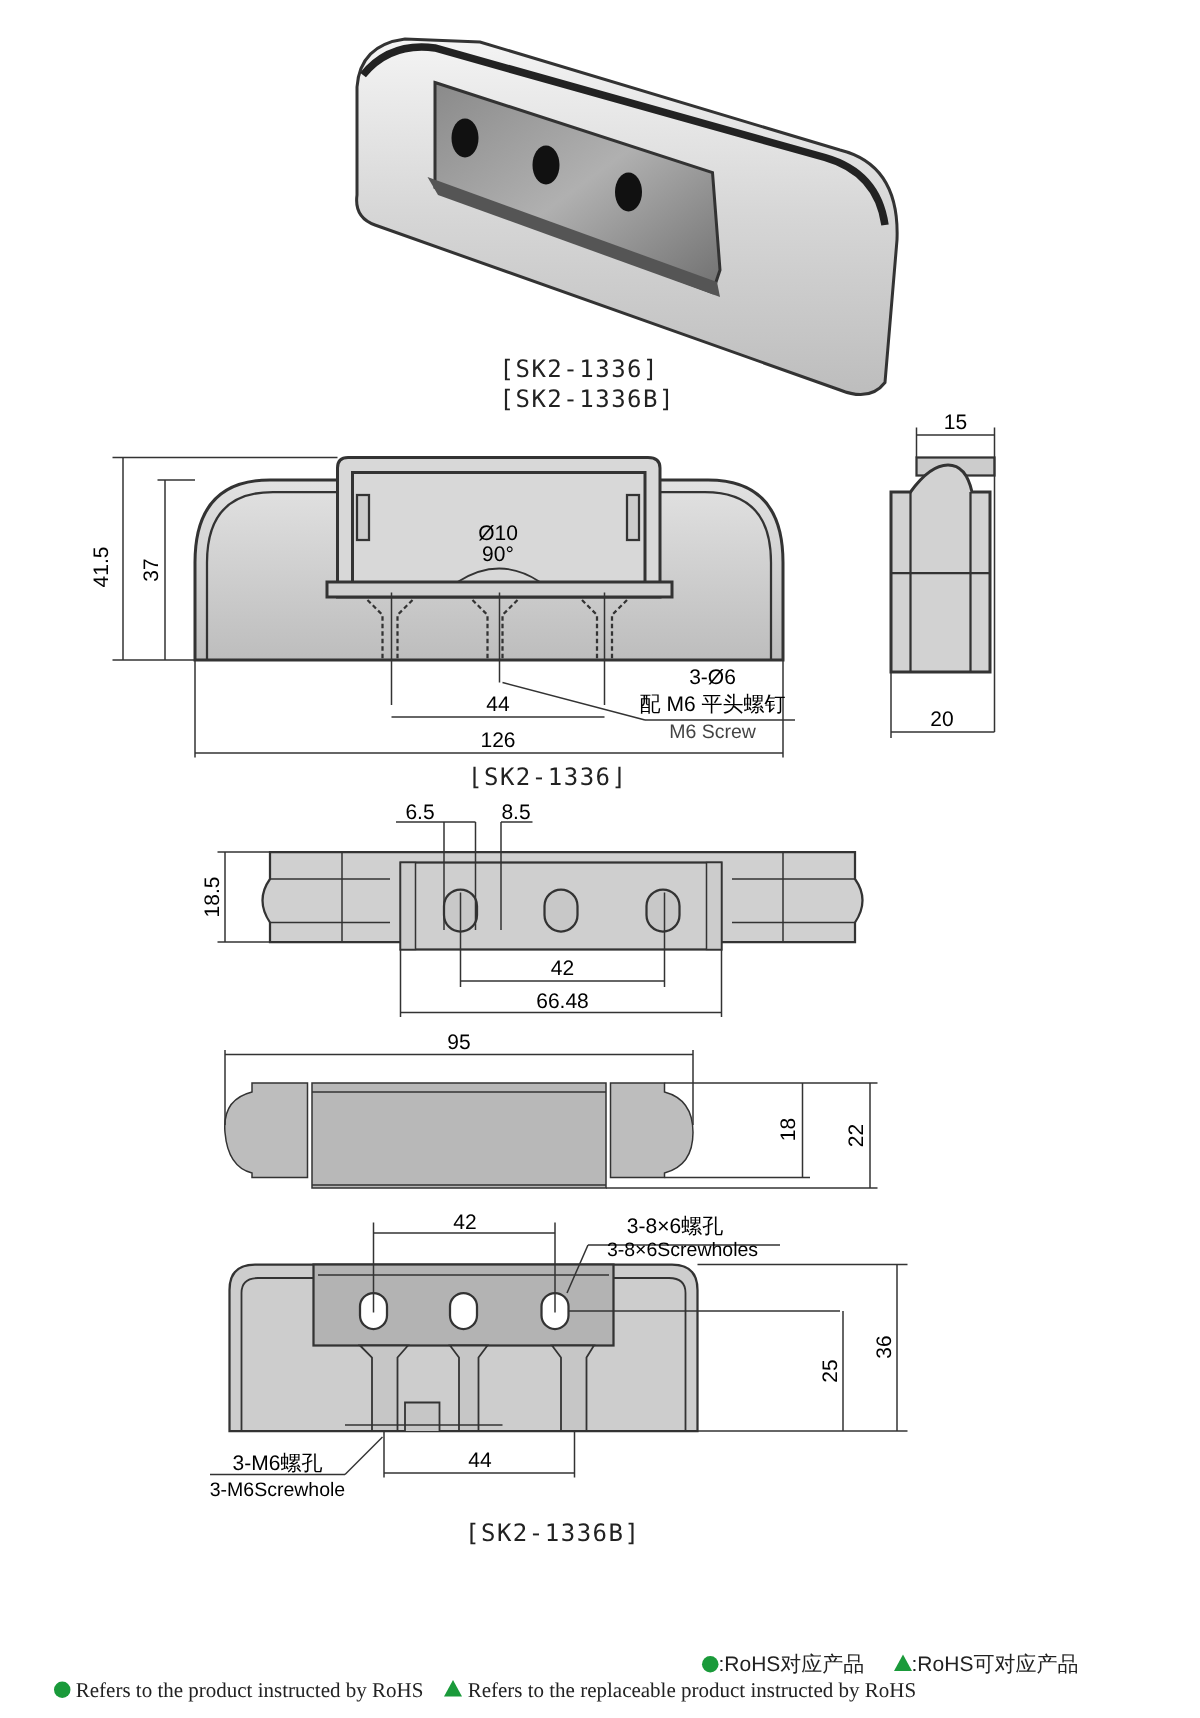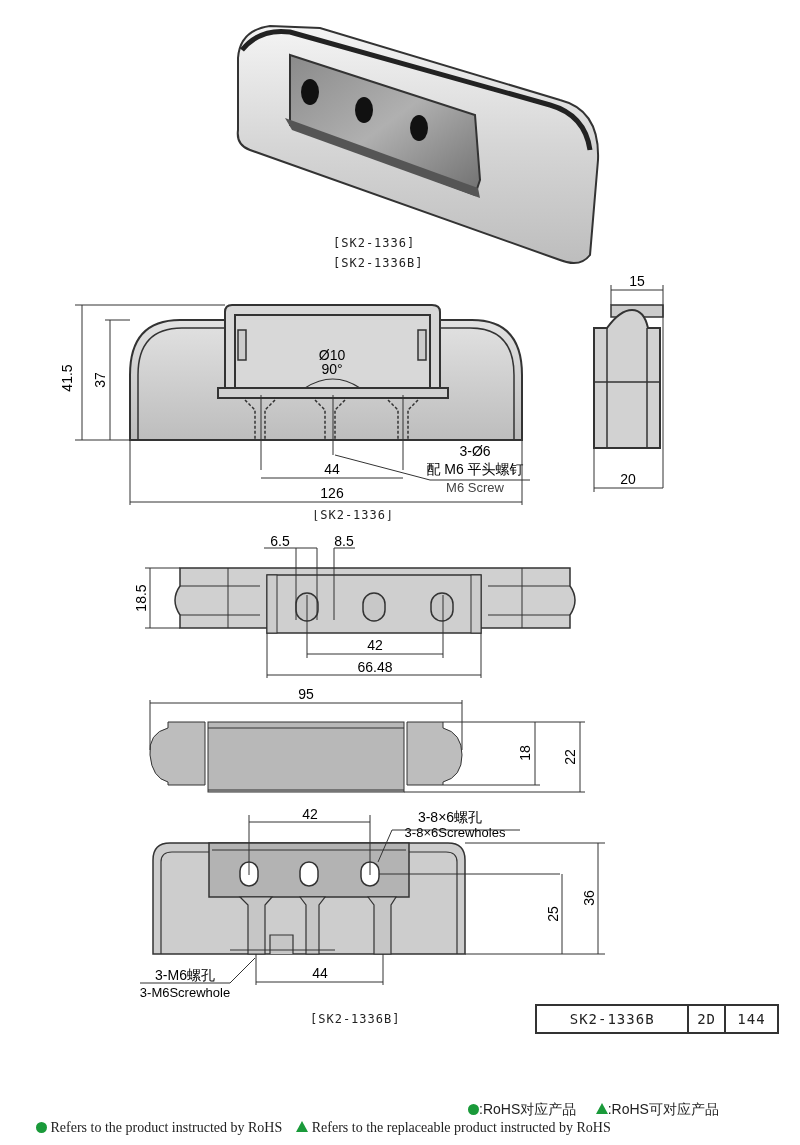--- a/index.html
+++ b/index.html
@@ -1,21 +1,21 @@
 <!DOCTYPE html>
 <html><head>
 <meta charset="utf-8">
 <style>
   html, body { margin: 0; padding: 0; background: #ffffff; }
   body { width: 800px; height: 1145px; position: relative; overflow: hidden; font-family: "Liberation Sans", "DejaVu Sans", sans-serif; color: #222; }
   .abs { position: absolute; }
   .mono { font-family: "DejaVu Sans Mono", "Liberation Mono", monospace; }
   .serif { font-family: "Liberation Serif", "DejaVu Serif", serif; }
   svg text { font-family: "Liberation Sans", "DejaVu Sans", sans-serif; }
-  .label { font-size: 12px; letter-spacing: 1px; }
+  .label { font-size: 16px; letter-spacing: 1px; }
   .spec-table { position: absolute; left: 535px; top: 1004px; width: 244px; border-collapse: collapse; font-size: 14px; }
   .spec-table td, .spec-table th { border: 2px solid #333; text-align: center; padding: 0; }
   .spec-table th { background: #b5b5b5; font-weight: normal; height: 34px; line-height: 14px; font-size: 14px; }
   .spec-table .hl td { background: #f1a96a; }
   .spec-table td { height: 26px; letter-spacing: 1px; }
   .cad { display: inline-block; width: 30px; height: 30px; border-radius: 50%; background: #9dd2ee; color: #fff; font-size: 8px; font-weight: bold; line-height: 9px; padding-top: 3px; box-sizing: border-box; }
   .cad-doc { display:block; width:10px; height:11px; margin:0 auto 1px; border:2px solid #fff; border-radius:1px; box-sizing:border-box; }
   .legend { position: absolute; font-size: 14px; }
   .dot { display: inline-block; width: 11px; height: 11px; border-radius: 50%; background: #1a9a3a; vertical-align: -1px; }
   .tri { display: inline-block; width: 0; height: 0; border-left: 6px solid transparent; border-right: 6px solid transparent; border-bottom: 11px solid #1a9a3a; vertical-align: 0; }
@@ -230,25 +230,20 @@
     <text x="464" y="98" font-size="14" transform="rotate(-90 464 98)" text-anchor="middle">36</text>
     <text x="55" y="180" font-size="14" text-anchor="middle">3-M6螺孔</text>
     <text x="55" y="197" font-size="13" text-anchor="middle" font-family="Liberation Serif, serif">3-M6Screwhole</text>
     <text x="190" y="178" font-size="14" text-anchor="middle">44</text>
   </svg>
 </div>
 <div class="abs mono label" style="left:310px; top:1012px;">[SK2-1336B]</div>
 
 <table class="spec-table">
   <tbody>
-  <tr>
-    <td class="mono">SK2-1336B</td>
-    <td class="mono">2D</td>
-    <td class="mono">144</td>
-  </tr>
 </tbody>
   </table>
 
 <div class="legend" style="left:468px; top:1101px;">
   <span class="dot"></span><span>:RoHS对应产品</span>
   &nbsp;&nbsp;&nbsp;
   <span class="tri"></span><span>:RoHS可对应产品</span>
 </div>
 <div class="legend serif" style="left:36px; top:1120px; font-size:14px;">
   <span class="dot"></span>

